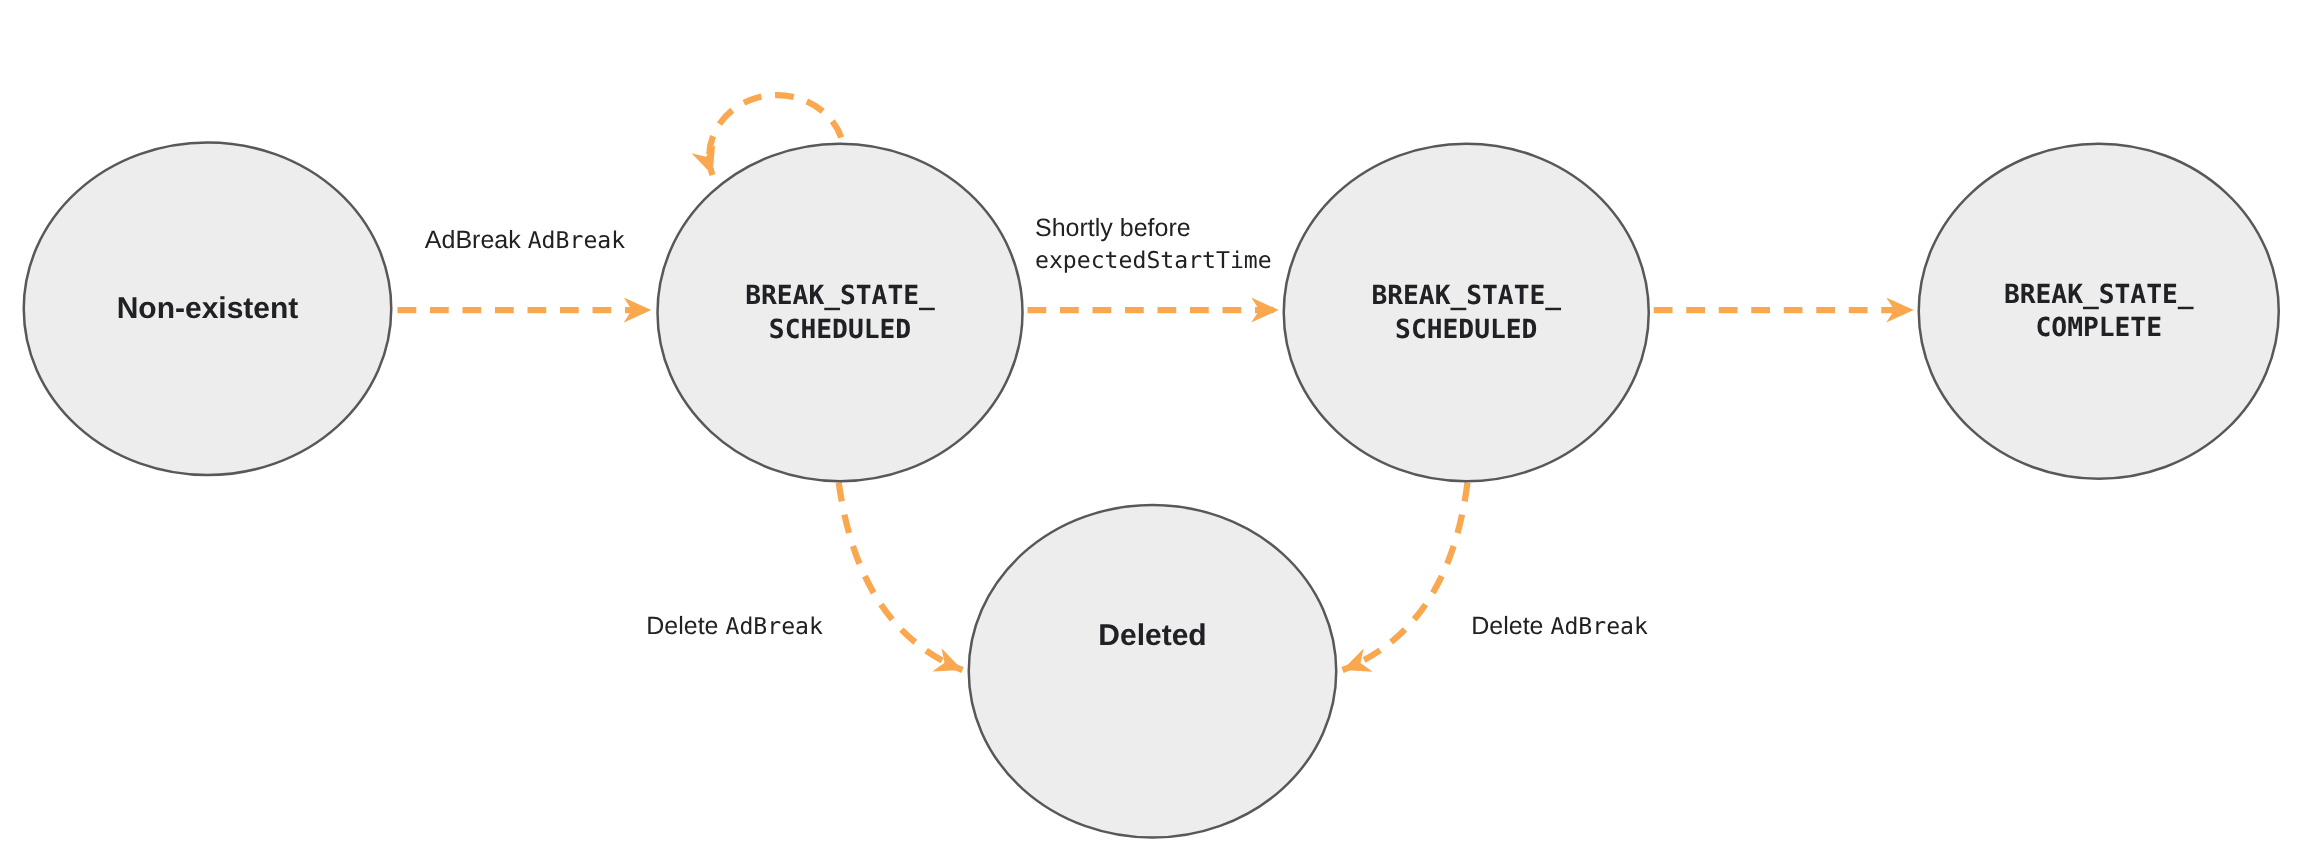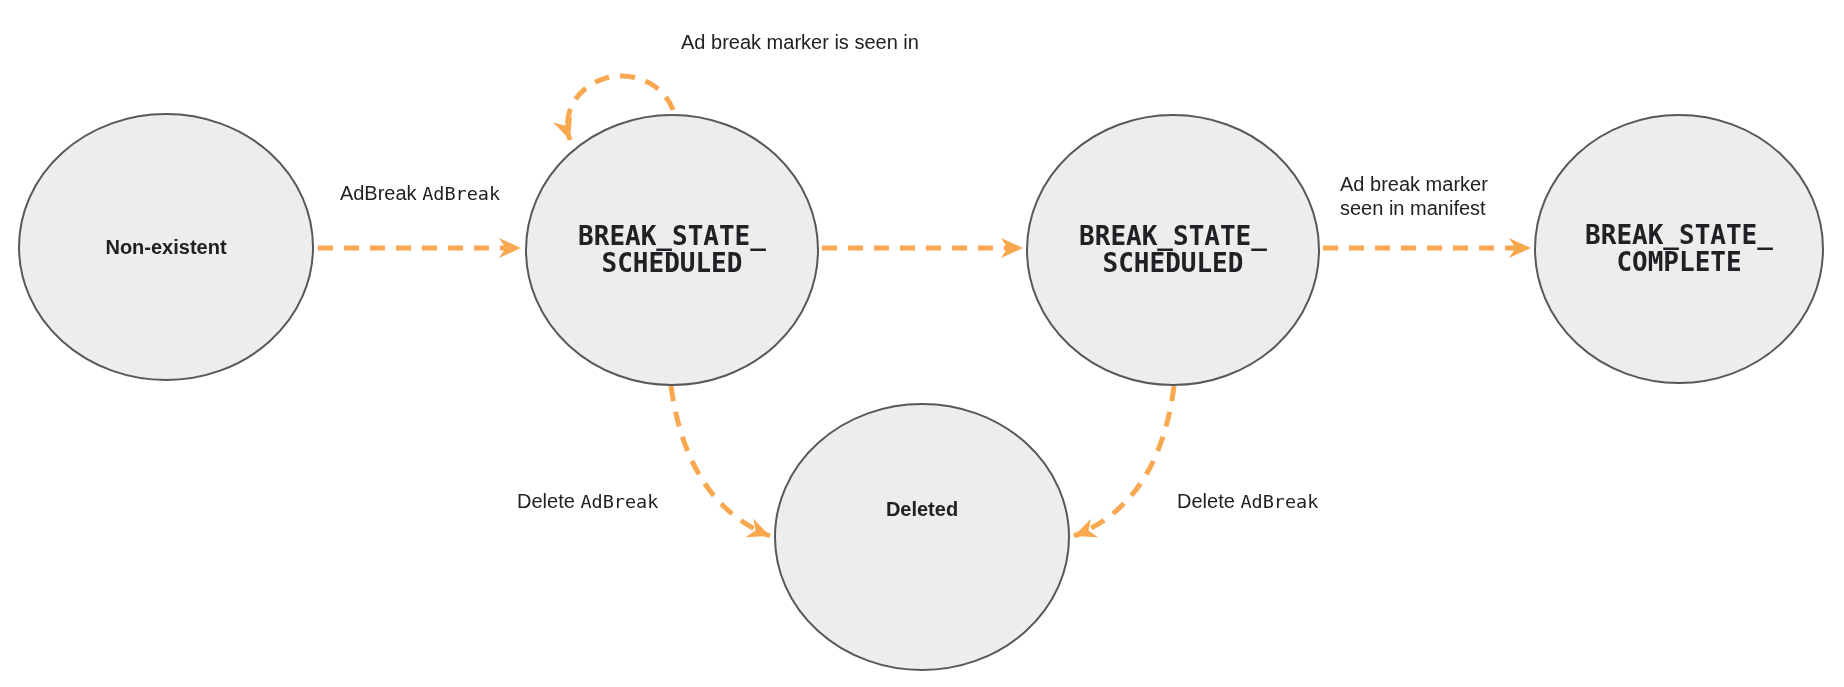--- a/index.html
+++ b/index.html
@@ -45,24 +45,24 @@
   }
   .center-anchor{transform:translate(-50%,-50%);text-align:center;}
   .node-label{
     position:absolute;
     transform:translate(-50%,-50%);
     text-align:center;
     font-weight:bold;
     white-space:nowrap;
     color:var(--text);
   }
-  .node-label.sans{font-size:20px;font-family:"Liberation Sans",sans-serif;}
+  .node-label.sans{font-size:24px;font-family:"Liberation Sans",sans-serif;}
   .node-label.mono{
     font-family:"DejaVu Sans Mono",monospace;
-    font-size:26px;
+    font-size:21px;
     line-height:27px;
   }
 </style>
 </head>
 <body>
 
 <div class="canvas">
 
   <svg class="diagram-svg" width="1844" height="687" viewBox="0 0 1844 687">
     <defs>
@@ -103,28 +103,27 @@
   </div>
 
   <div class="node-label sans" style="left:922px;top:509px;">Deleted</div>
 
   <div class="label center-anchor" style="left:420px;top:193px;">
     <span>AdBreak</span>
     <span class="code">AdBreak</span>
   </div>
 
   <div class="label" style="left:681px;top:30px;">
-    <div>Ad break marker is seen in</div>
   </div>
 
+  <div class="label" style="left:828px;top:171px;">
+    <div>Shortly before</div>
+    <div class="code">expectedStartTime</div>
+  </div>
 
-  <div class="label" style="left:1340px;top:172px;line-height:24px;">
-    <div>Ad break marker</div>
-    <div>seen in manifest</div>
-  </div>
 
   <div class="label" style="left:517px;top:489px;">
     <span>Delete</span>
     <span class="code">AdBreak</span>
   </div>
 
   <div class="label" style="left:1177px;top:489px;">
     <span>Delete</span>
     <span class="code">AdBreak</span>
   </div>

